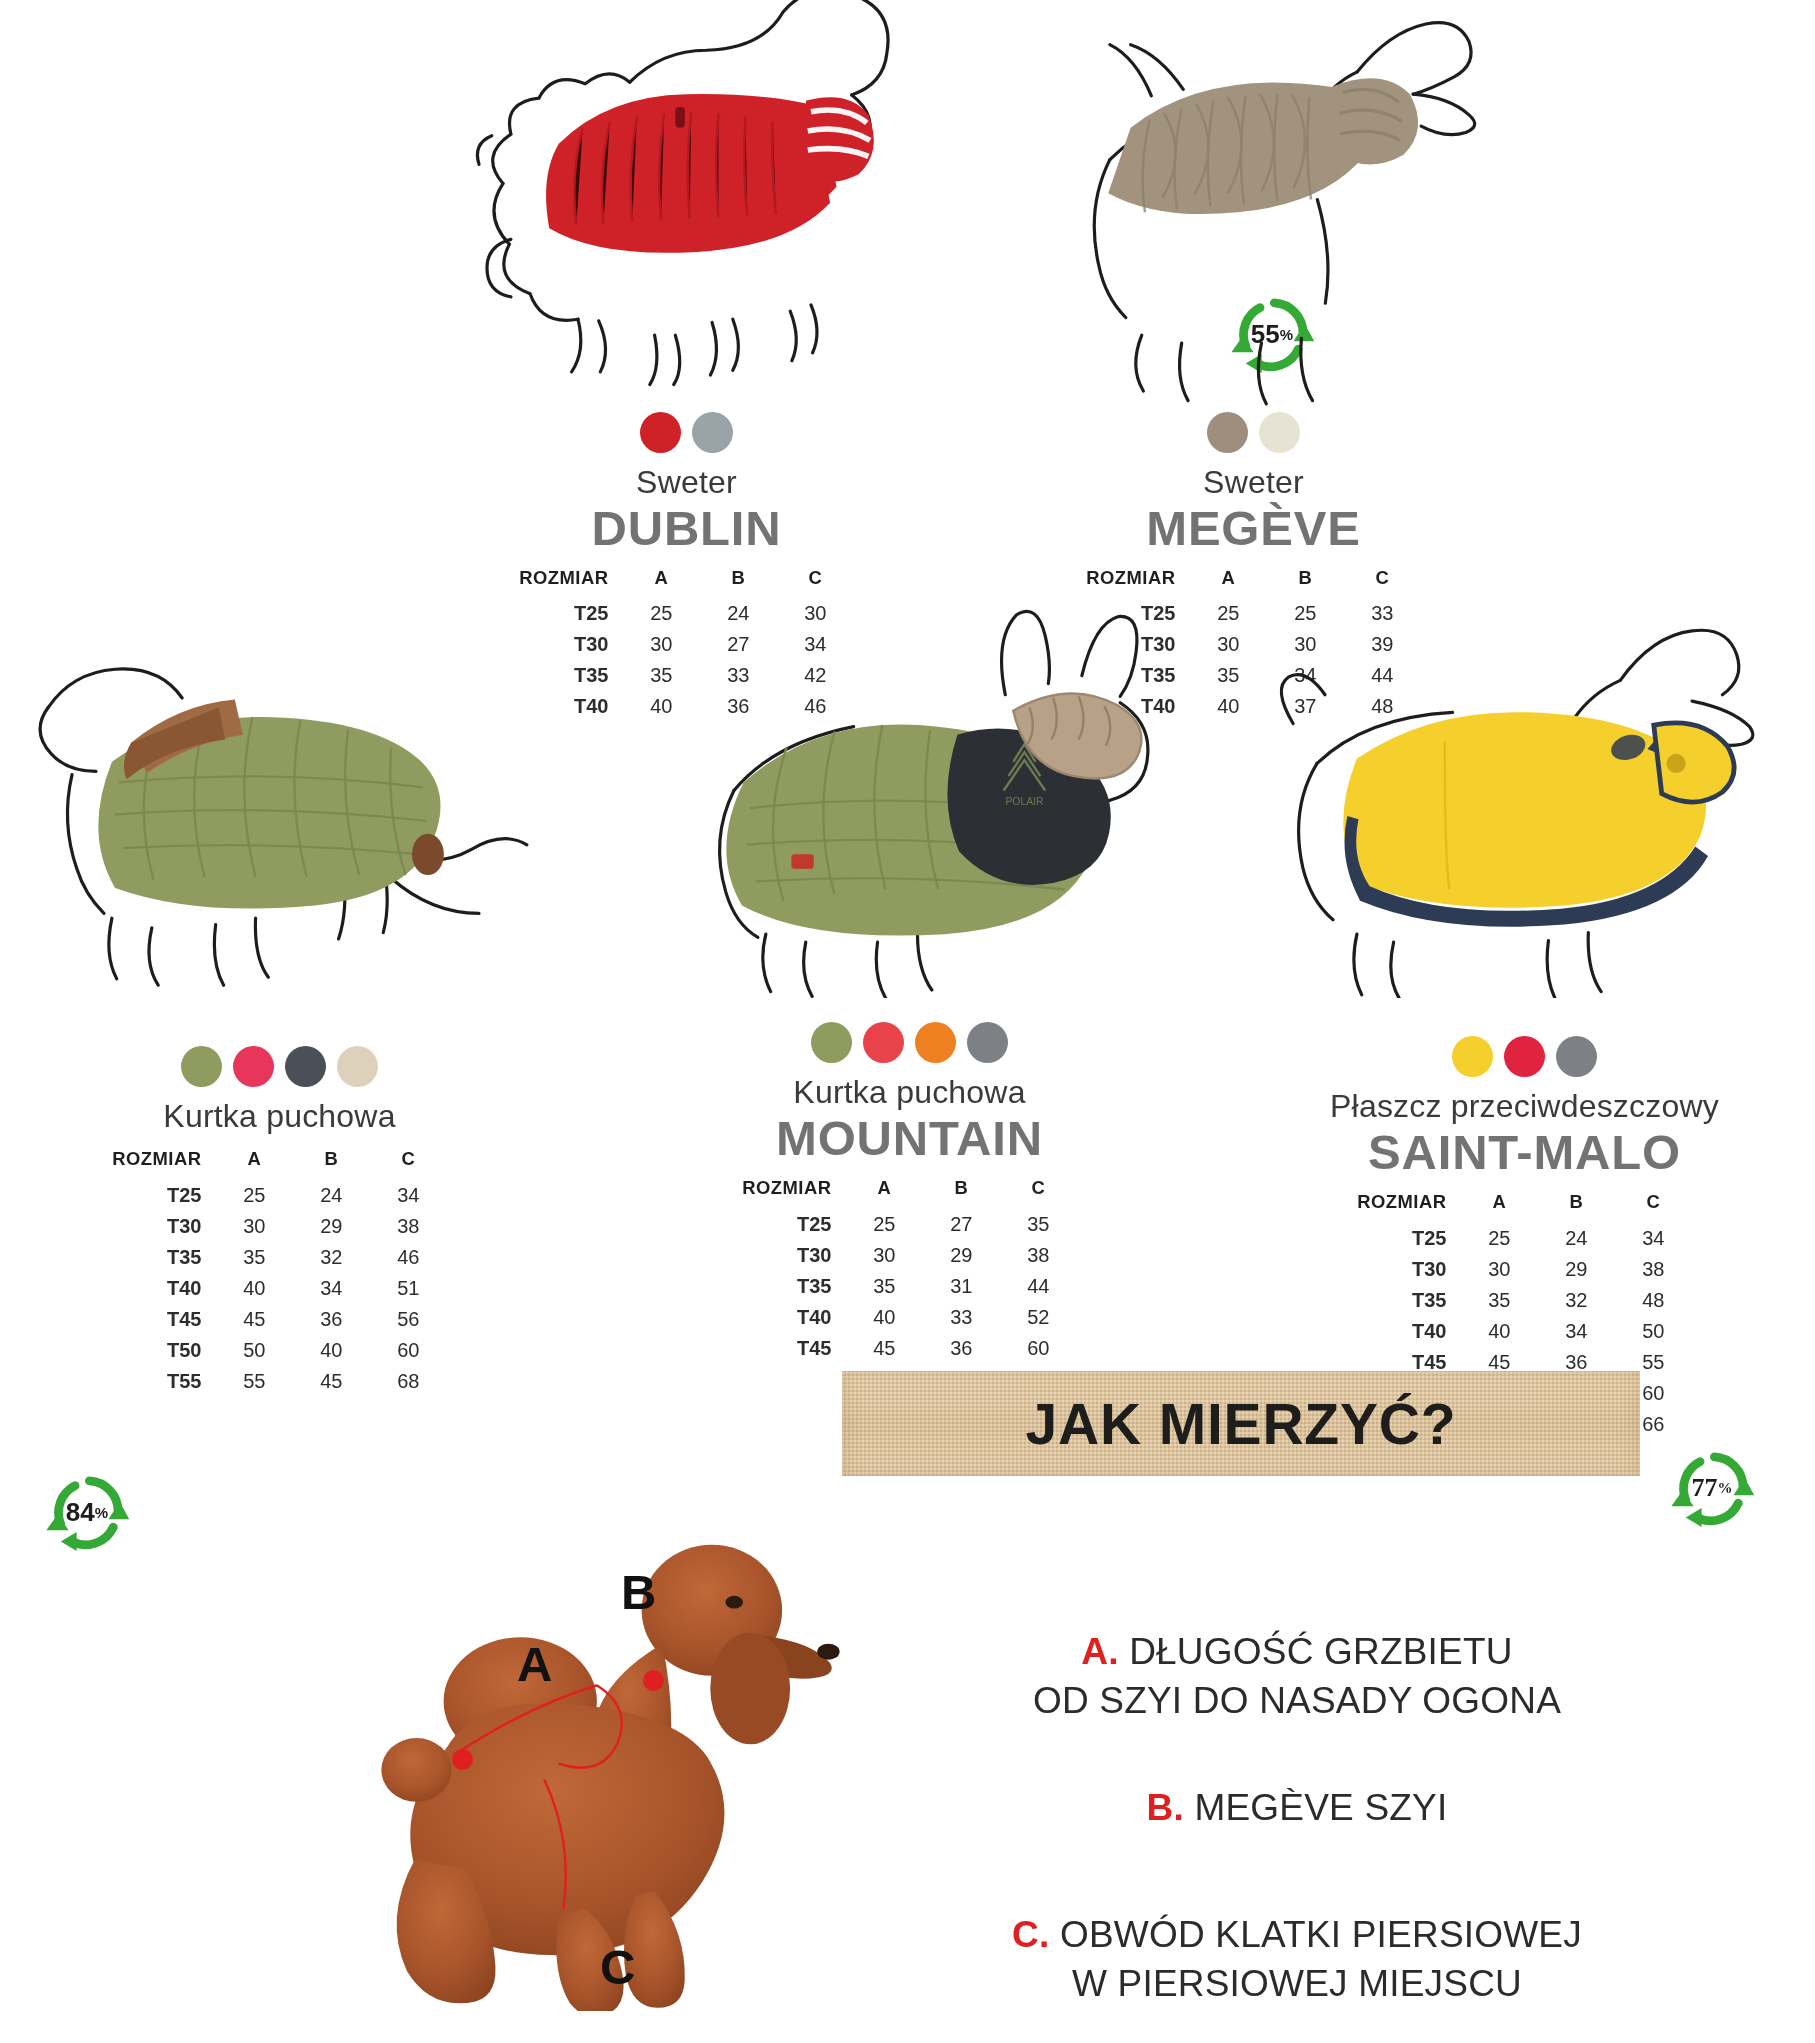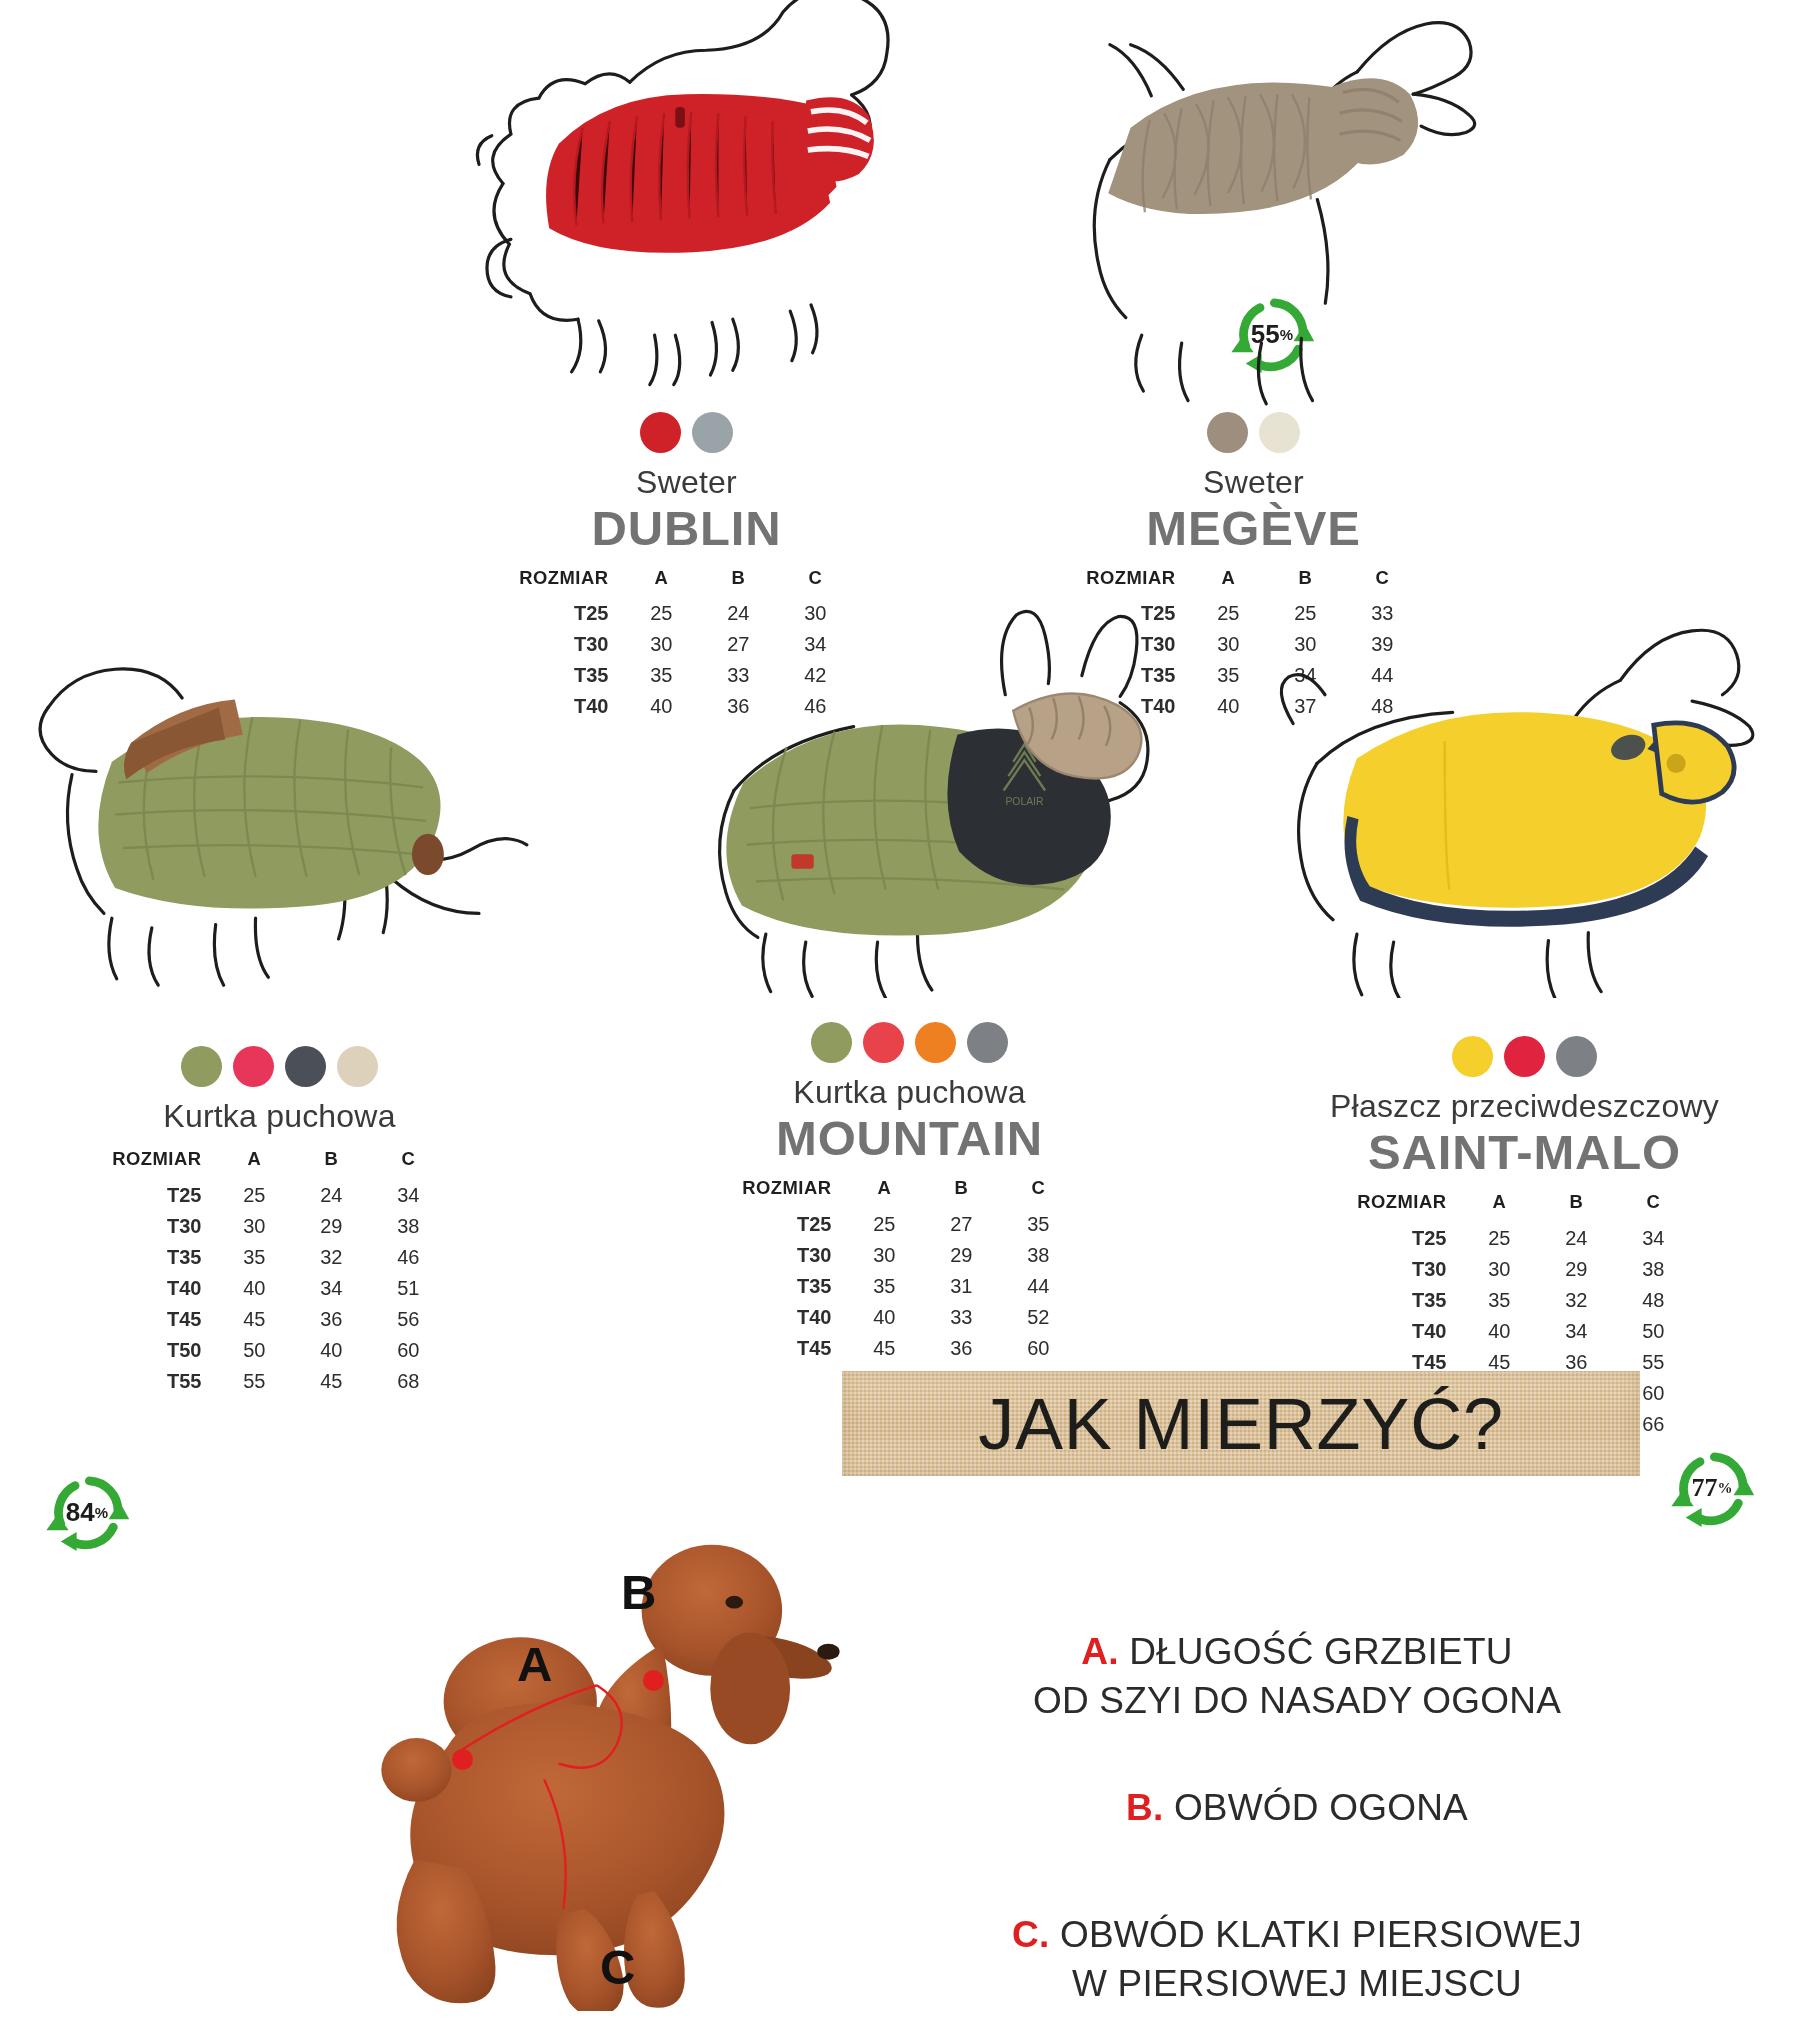--- a/index.html
+++ b/index.html
@@ -96,22 +96,22 @@
     left: 842px; top: 1371px;
     width: 798px; height: 105px;
     background:
       repeating-linear-gradient(90deg, rgba(255,255,255,.25) 0 1.6px, rgba(0,0,0,0) 1.6px 4px),
       repeating-linear-gradient(0deg, rgba(120,85,45,.18) 0 1.6px, rgba(0,0,0,0) 1.6px 4px),
       linear-gradient(180deg,#e6cfa7 0%, #dcc096 50%, #e3cba3 100%);
     display: flex; align-items: center; justify-content: center;
     box-shadow: inset 0 0 19px rgba(150,110,60,.25);
   }
   .banner-text {
-    font-size: 72px;
-    font-weight: normal;
+    font-size: 57px;
+    font-weight: bold;
     color: #1d1d1b;
     letter-spacing: 0.8px;
   }
 
   
   .legend {
     position: absolute;
     left: 846px;
     width: 902px;
     text-align: center;
@@ -735,21 +735,21 @@
 <div class="mletter" style="left:600px; top:1939px;">C</div>
 
 <div class="legend" style="top:1628px;">
   <div><b>A.</b>
     <span>DŁUGOŚĆ GRZBIETU</span></div>
   <div>OD SZYI DO NASADY OGONA</div>
 </div>
 
 <div class="legend" style="top:1784px;">
   <div><b>B.</b>
-    <span>OBWÓD OGONA</span></div>
+    <span>MEGÈVE SZYI</span></div>
 </div>
 
 <div class="legend" style="top:1911px;">
   <div><b>C.</b>
     <span>OBWÓD KLATKI PIERSIOWEJ</span></div>
   <div>W PIERSIOWEJ MIEJSCU</div>
 </div>
 
 
 </body></html>

